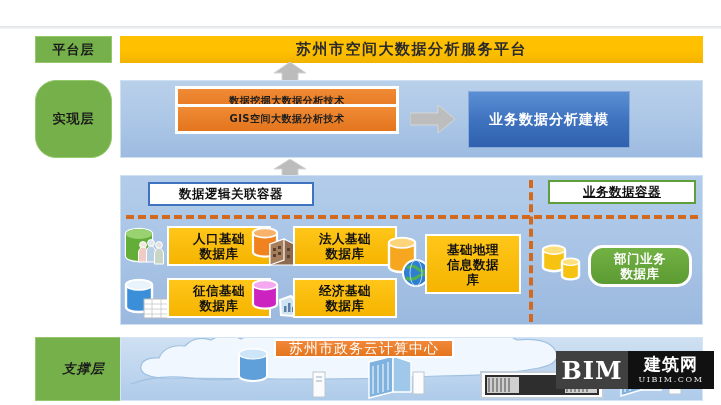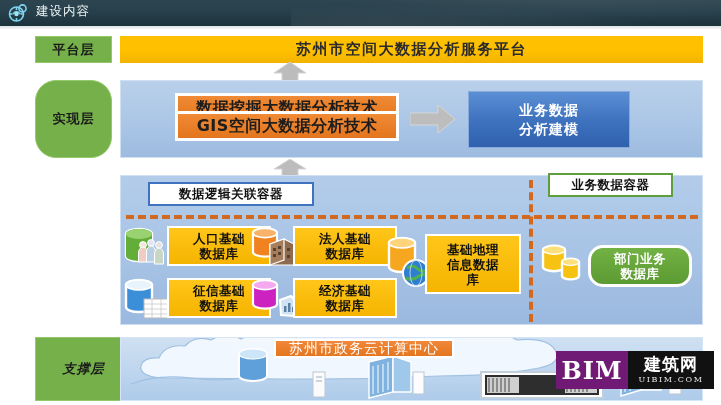--- a/index.html
+++ b/index.html
@@ -61,29 +61,29 @@
     left:120px;top:80px;width:583px;height:78px;
     background:linear-gradient(180deg,#b9d0ea 0%,#abc6e6 55%,#9dbbe0 100%);
     border:1px solid #cfe0f2;
   }
   #impl-label{left:35px;top:80px;width:77px;height:78px;border-radius:21px;}
   .orange-box{
     position:absolute;box-sizing:border-box;
     background:linear-gradient(180deg,#f08a35 0%,#e3751d 100%);
     border:3px solid #ffffff;
     display:flex;align-items:center;justify-content:center;
-    color:#1d1d1d;font-size:16px;font-weight:bold;letter-spacing:.5px;margin-top:7px;
+    color:#1d1d1d;font-size:10px;font-weight:bold;letter-spacing:.5px;
   }
   #impl-box-1{left:175px;top:86px;width:224px;height:30px;}
   #impl-box-2{left:175px;top:104px;width:224px;height:30px;}
   #impl-blue-box{
     position:absolute;left:468px;top:91px;width:160px;height:55px;
     background:linear-gradient(180deg,#5b8fd4 0%,#3f73bf 50%,#2f61ae 100%);
     border:1px solid #89abd9;
-    display:flex;flex-direction:column;align-items:center;justify-content:center;
+    display:flex;flex-direction:row;align-items:center;justify-content:center;
     color:#ffffff;font-size:14px;font-weight:bold;line-height:1.35;letter-spacing:1px;
   }
 
   
   .arrow-right{
     position:absolute;left:410px;top:104px;width:46px;height:30px;
   }
   .arrow-up{
     position:absolute;left:272px;top:62px;width:36px;height:20px;
   }
@@ -101,21 +101,21 @@
   .container-box{
     position:absolute;box-sizing:border-box;
     background:#ffffff;
     display:flex;align-items:center;justify-content:center;
     color:#111;font-size:12.5px;font-weight:bold;letter-spacing:.5px;
   }
   .container-box.blue{border:2px solid #3f73bf;}
   .container-box.green{border:2px solid #5f9e3d;}
   #cont-1{left:148px;top:182px;width:166px;height:24px;}
   #cont-2{left:330px;top:182px;width:166px;height:24px;}
-  #cont-3{left:548px;top:173px;width:125px;height:24px;}
+  #cont-3{left:548px;top:180px;width:148px;height:24px;text-decoration:underline;}
 
   .dash-h{
     position:absolute;left:126px;top:215px;width:572px;height:0;
     border-top:4px dashed #d2691e;
   }
   .dash-v{
     position:absolute;left:529px;top:180px;width:0;height:142px;
     border-left:4px dashed #d2691e;
   }
 
@@ -156,52 +156,38 @@
     border:2px solid #ffffff;box-sizing:border-box;
     display:flex;align-items:center;justify-content:center;
     color:#ffffff;font-size:14px;letter-spacing:1px;
   }
 
   
   #watermark{
     position:absolute;left:556px;top:351px;width:158px;height:38px;display:flex;
   }
   #wm-bim{
-    width:72px;height:38px;background:#701a75;
+    width:72px;height:38px;background:#404040;
     display:flex;align-items:center;justify-content:center;
     color:#ffffff;font-size:24px;font-weight:bold;letter-spacing:1px;
     font-family:"DejaVu Serif","Liberation Serif",serif;
   }
   #wm-right{
     width:86px;height:38px;background:#111111;
     display:flex;flex-direction:column;align-items:center;justify-content:center;
   }
   #wm-cn{color:#ffffff;font-size:17px;font-weight:bold;letter-spacing:1px;line-height:1;}
   #wm-url{color:#e8e8e8;font-size:8px;letter-spacing:1.6px;margin-top:2px;
           font-family:"DejaVu Serif","Liberation Serif",serif;}
 </style>
 </head>
 <body>
 
 <div class="slide">
 
-  <div class="header">
-    <span class="header-logo">
-      <svg width="24" height="23" viewBox="0 0 24 23">
-        <g fill="none" stroke="#7fd4f0" stroke-width="1.6">
-          <circle cx="10.5" cy="12" r="7"></circle>
-          <circle cx="16.5" cy="6.5" r="3.6"></circle>
-          <path d="M7 12 q3.5 -5 7 0"></path>
-          <path d="M10.5 5 v3 M10.5 16 v3 M3.5 12 h3 M14.5 12 h3"></path>
-        </g>
-        <circle cx="10.5" cy="12" r="2.2" fill="#9fe3f7"></circle>
-      </svg>
-    </span>
-    <span class="header-title">建设内容</span>
-  </div>
   <div class="header-underline"></div>
 
   <div class="lbl" id="platform-label">平台层</div>
 
   <div id="platform-banner">苏州市空间大数据分析服务平台</div>
 
   <span class="arrow-up">
     <svg width="36" height="20" viewBox="0 0 36 20">
       <polygon points="18,0 34,11 26,11 26,20 10,20 10,11 2,11" fill="#bcbcbc" stroke="#d4d4d4" stroke-width="1"></polygon>
     </svg>

